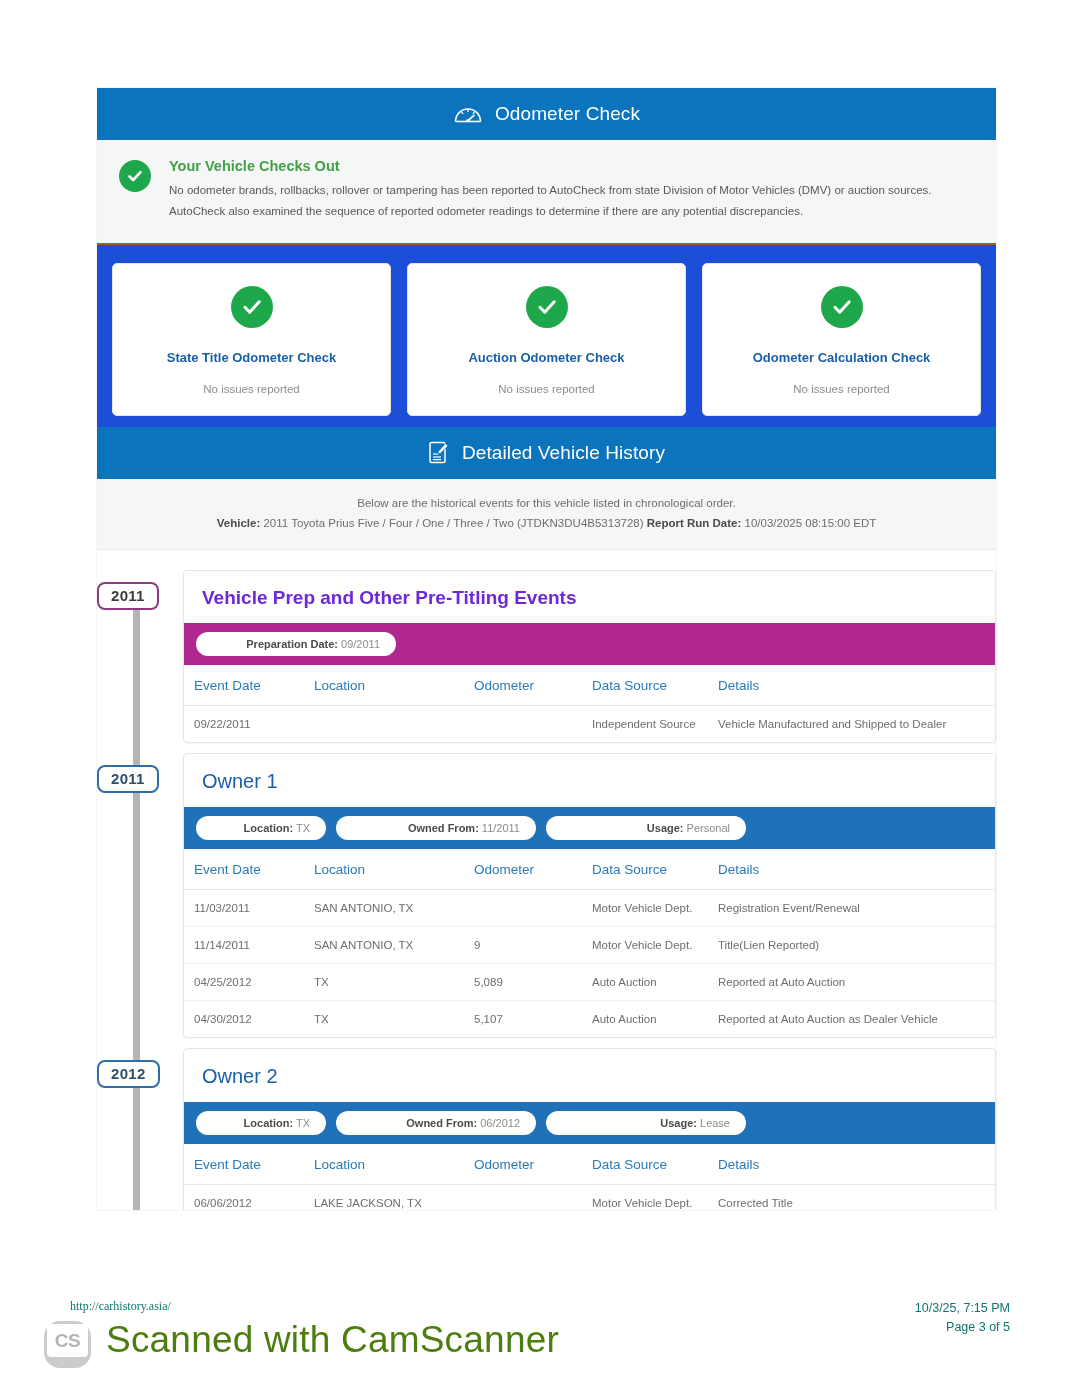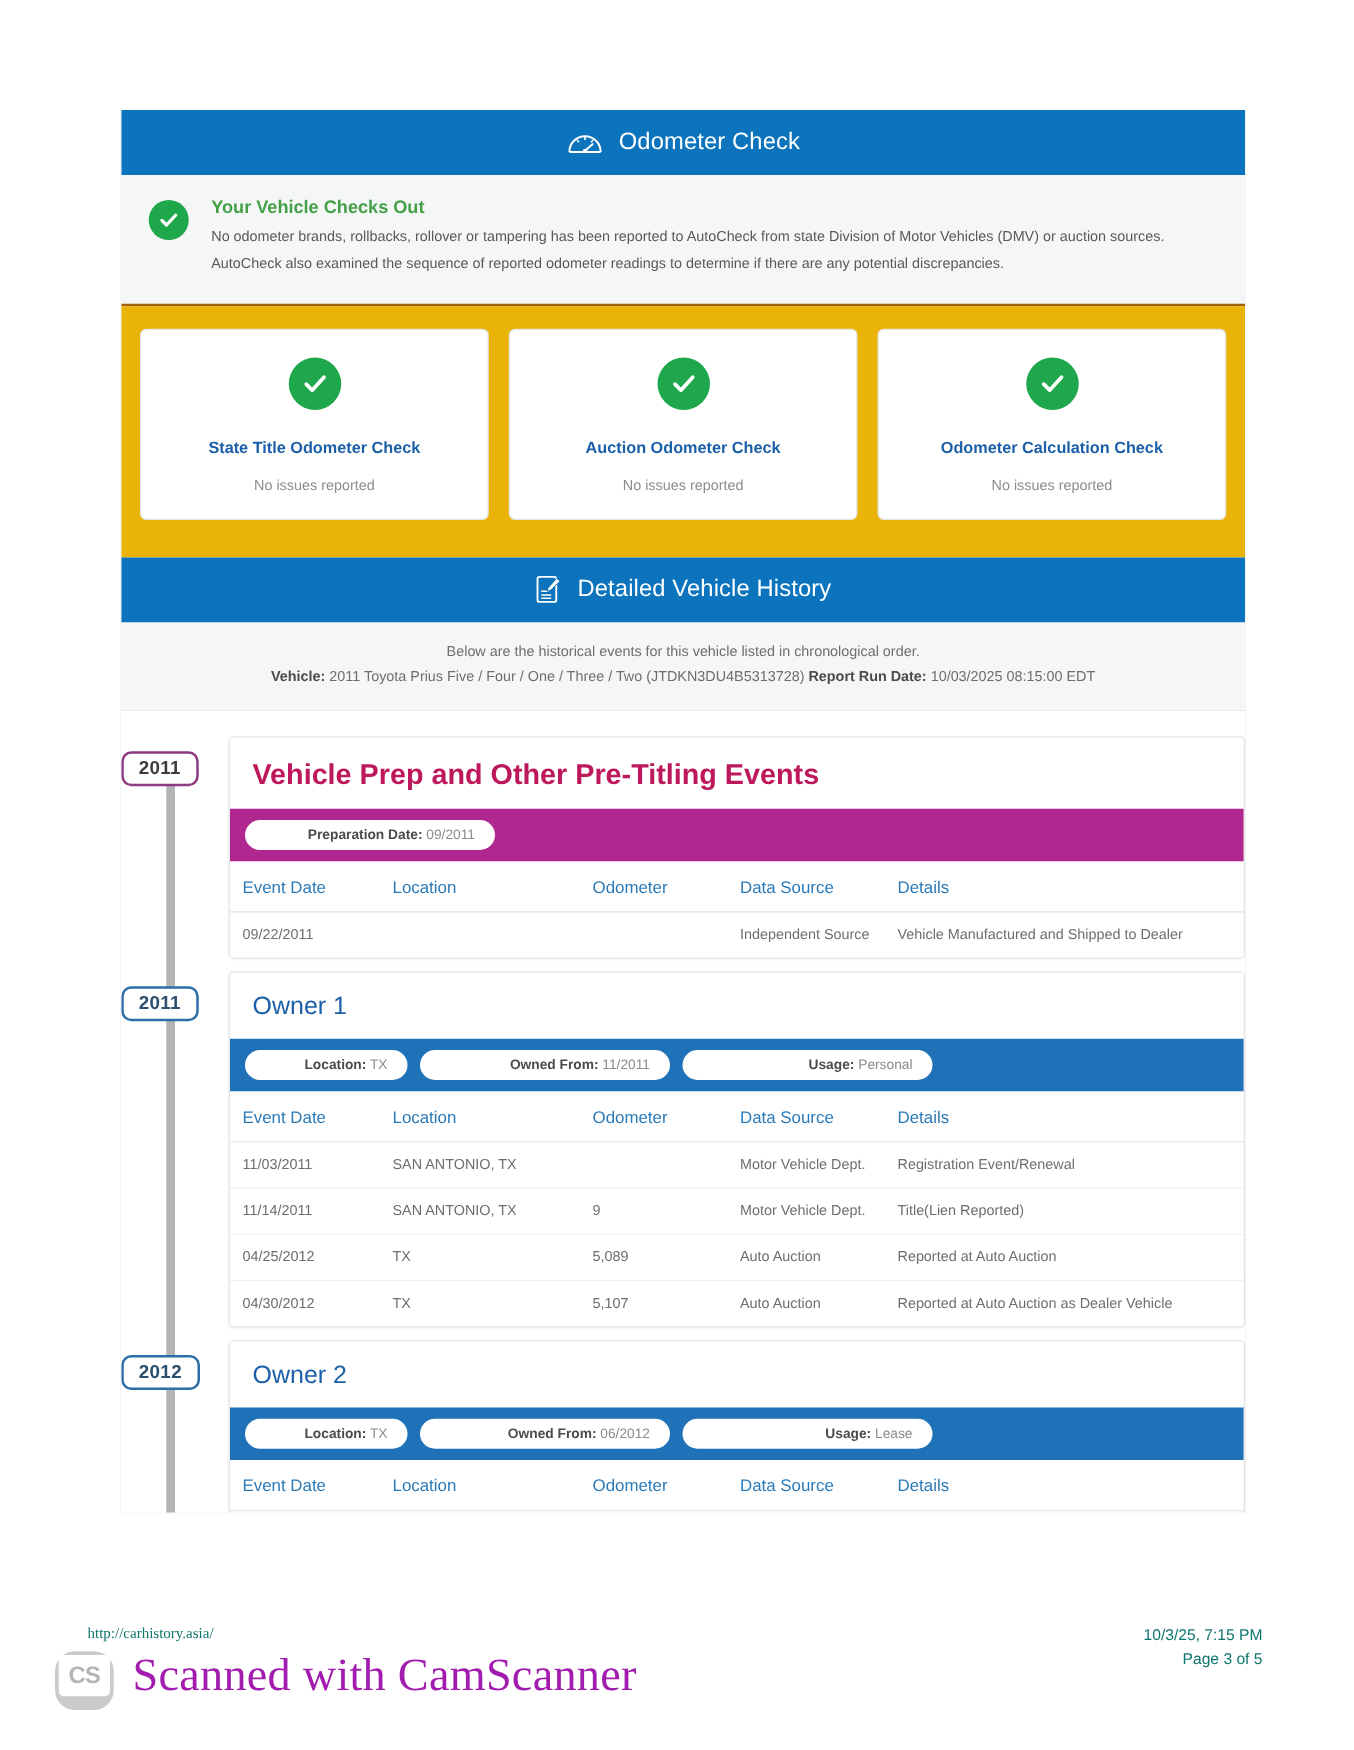--- a/index.html
+++ b/index.html
@@ -76,24 +76,24 @@
   }
   .checkout-body {
     color: #58595b;
     font-size: 11.5px;
     line-height: 1.85;
     max-width: 800px;
   }
 
   
   .cards {
-    background: #eab308;
+    background: #1d4ed8;
     display: flex;
     gap: 16px;
-    padding: 18px 15px 30px 15px;
+    padding: 18px 15px 11px 15px;
   }
   .card {
     flex: 1 1 0;
     border: 1px solid #e3e4e6;
     border-radius: 5px;
     background: #ffffff;
     padding: 22px 10px 20px 10px;
     text-align: center;
   }
   .card-icon {
@@ -182,23 +182,23 @@
     border: 1px solid #e3e4e6;
     border-top: 1px solid #e3e4e6;
     border-radius: 4px;
     background: #ffffff;
     overflow: hidden;
     margin-right: 0;
     box-shadow: 0 1px 2px rgba(0,0,0,0.04);
   }
   .event-title {
     padding: 16px 18px 14px 18px;
-    font-size: 23px;
+    font-size: 19px;
     font-weight: bold;
-    color: #be185d;
+    color: #6d28d9;
   }
   .event-title.blue {
     color: #1a5fa8;
     font-weight: normal;
     font-size: 20px;
   }
 
   
   .pillbar {
     background: #b0278f;
@@ -290,25 +290,24 @@
     justify-content: center;
     color: #b3b5b7;
     font-size: 19px;
     font-weight: bold;
     letter-spacing: -.5px;
   }
   .cs-text {
     position: absolute;
     left: 106px;
     top: 34px;
-    color: #a21caf;
+    color: #4d7c0f;
     font-size: 37px;
     font-weight: 300;
     letter-spacing: .2px;
-    font-family: Liberation Serif, serif;
   }
   .footer-right {
     position: absolute;
     right: 73px;
     top: 14px;
     text-align: right;
     color: #0f766e;
     font-size: 12.5px;
     line-height: 1.5;
   }

